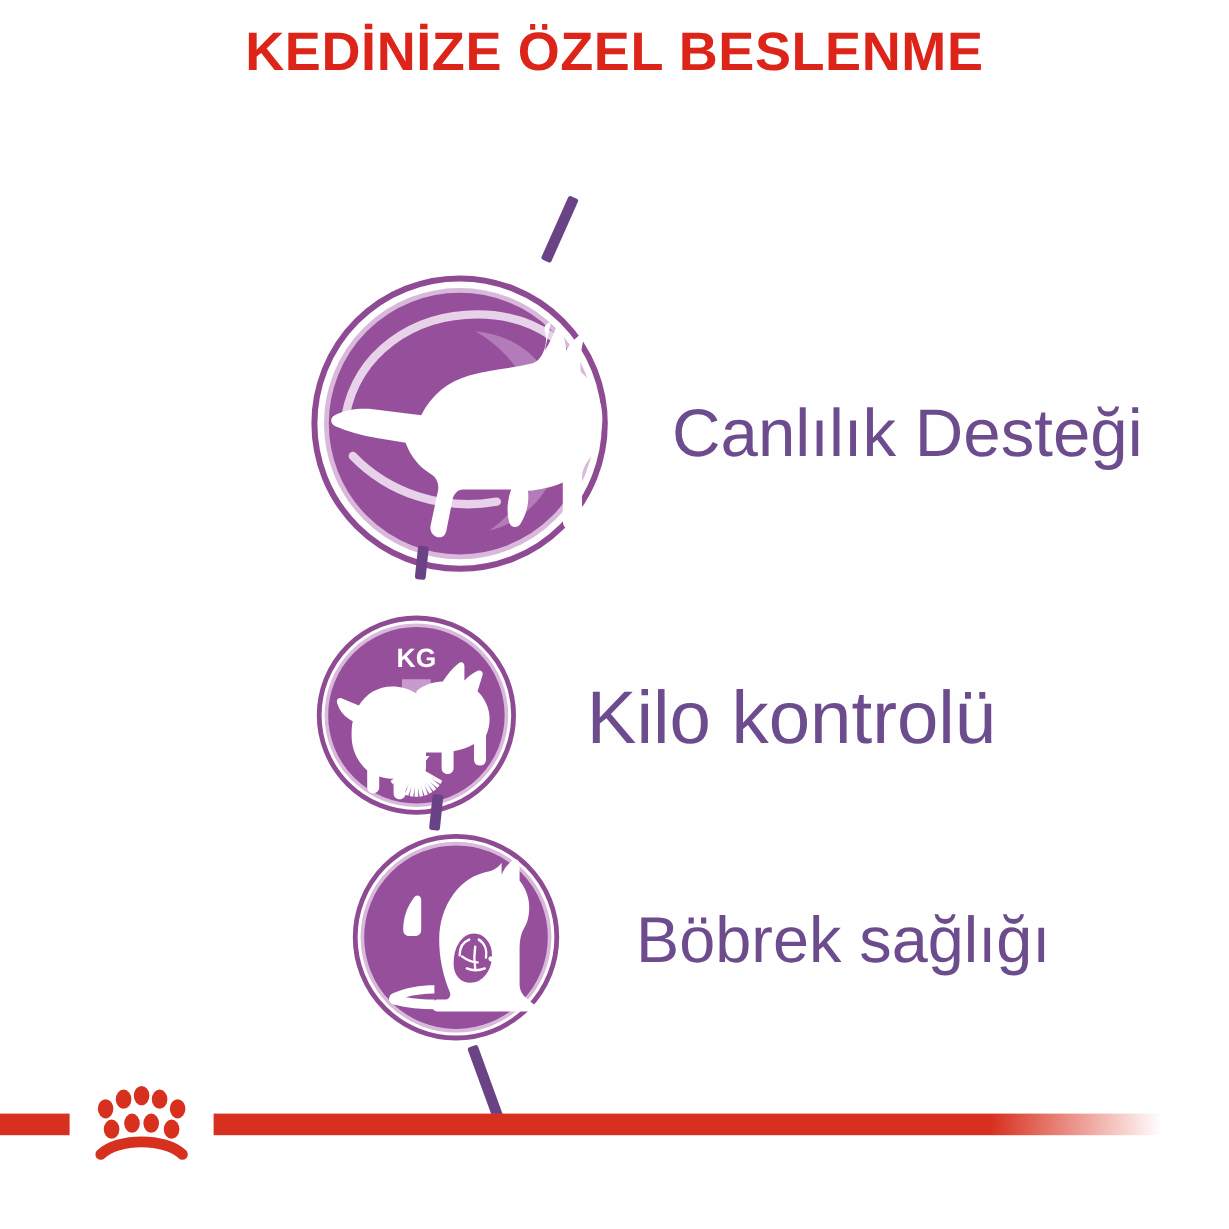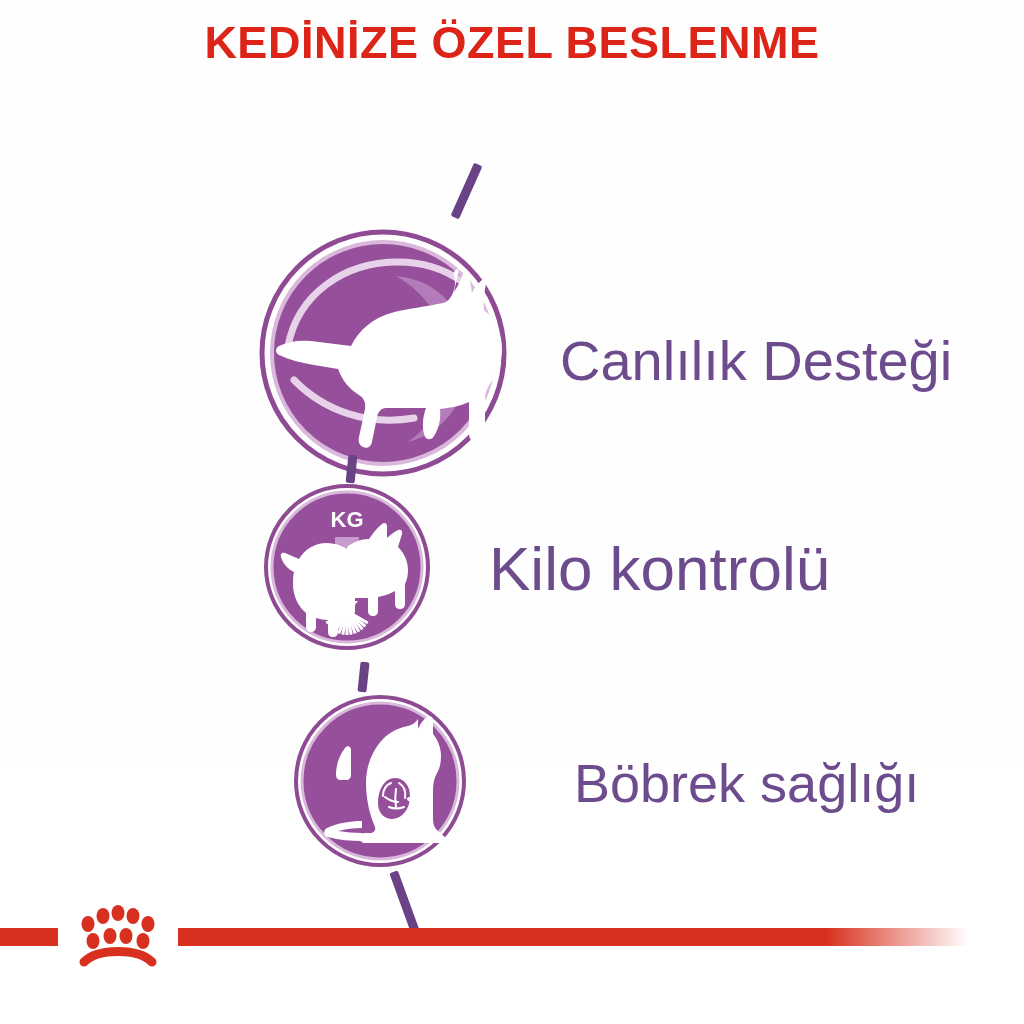--- a/index.html
+++ b/index.html
@@ -38,22 +38,22 @@
     white-space: nowrap;
   }
 
   
   .feature-row {
     position: absolute;
     display: flex;
     align-items: center;
   }
   #row-0 { left: 258px; top: 228px; }
-  #row-1 { left: 263px; top: 483px; }
-  #row-2 { left: 292px; top: 693px; gap: 44px; }
+  #row-1 { left: 263px; top: 512px; }
+  #row-2 { left: 292px; top: 693px; }
 
   .icon-disc {
     position: relative;
     flex: 0 0 auto;
   }
   .feature-label {
     color: #6D4C8E;
     font-family: "Liberation Sans", sans-serif;
     font-weight: normal;
     font-size: 55px;

